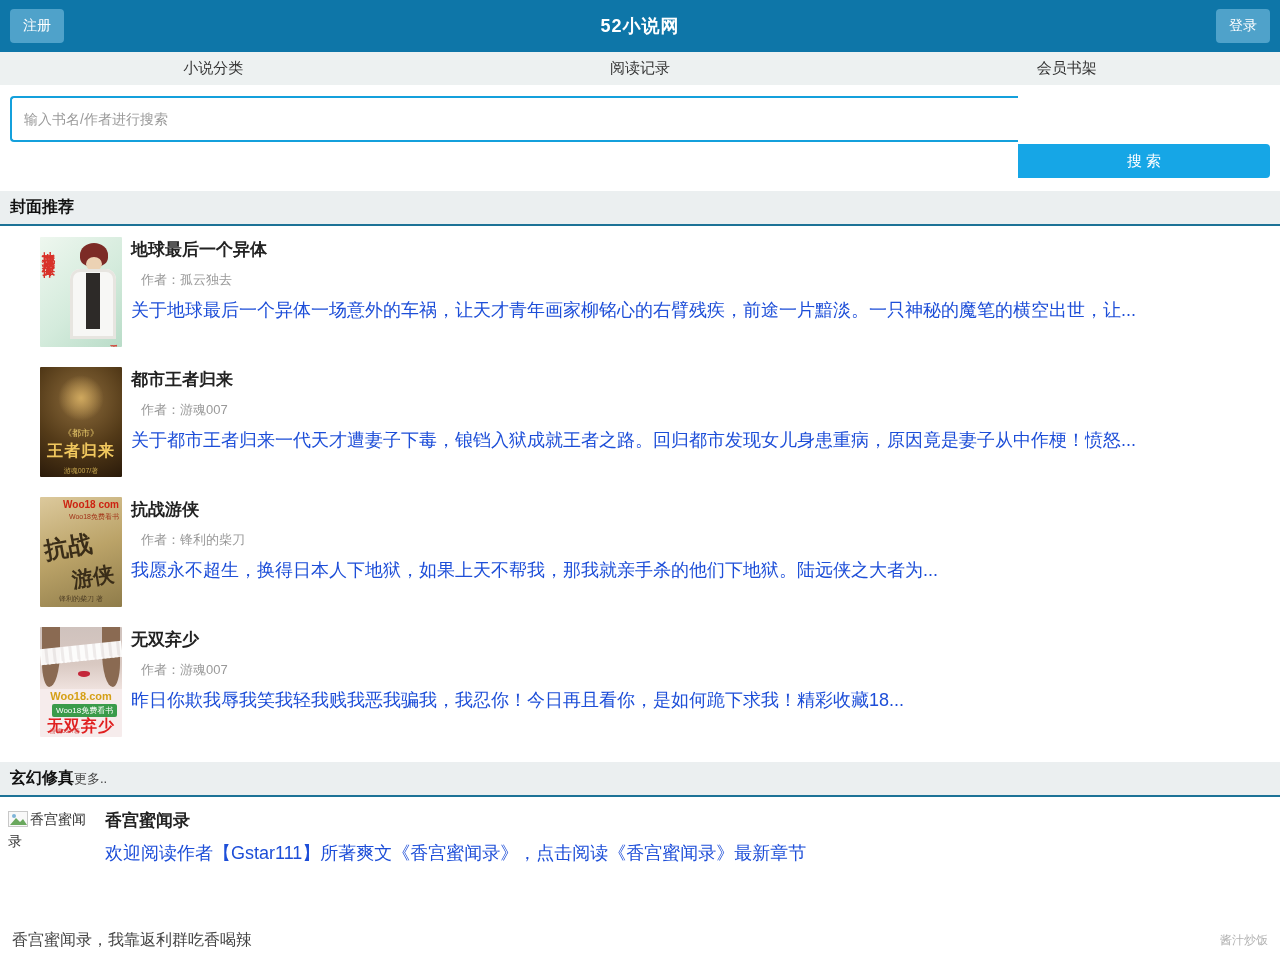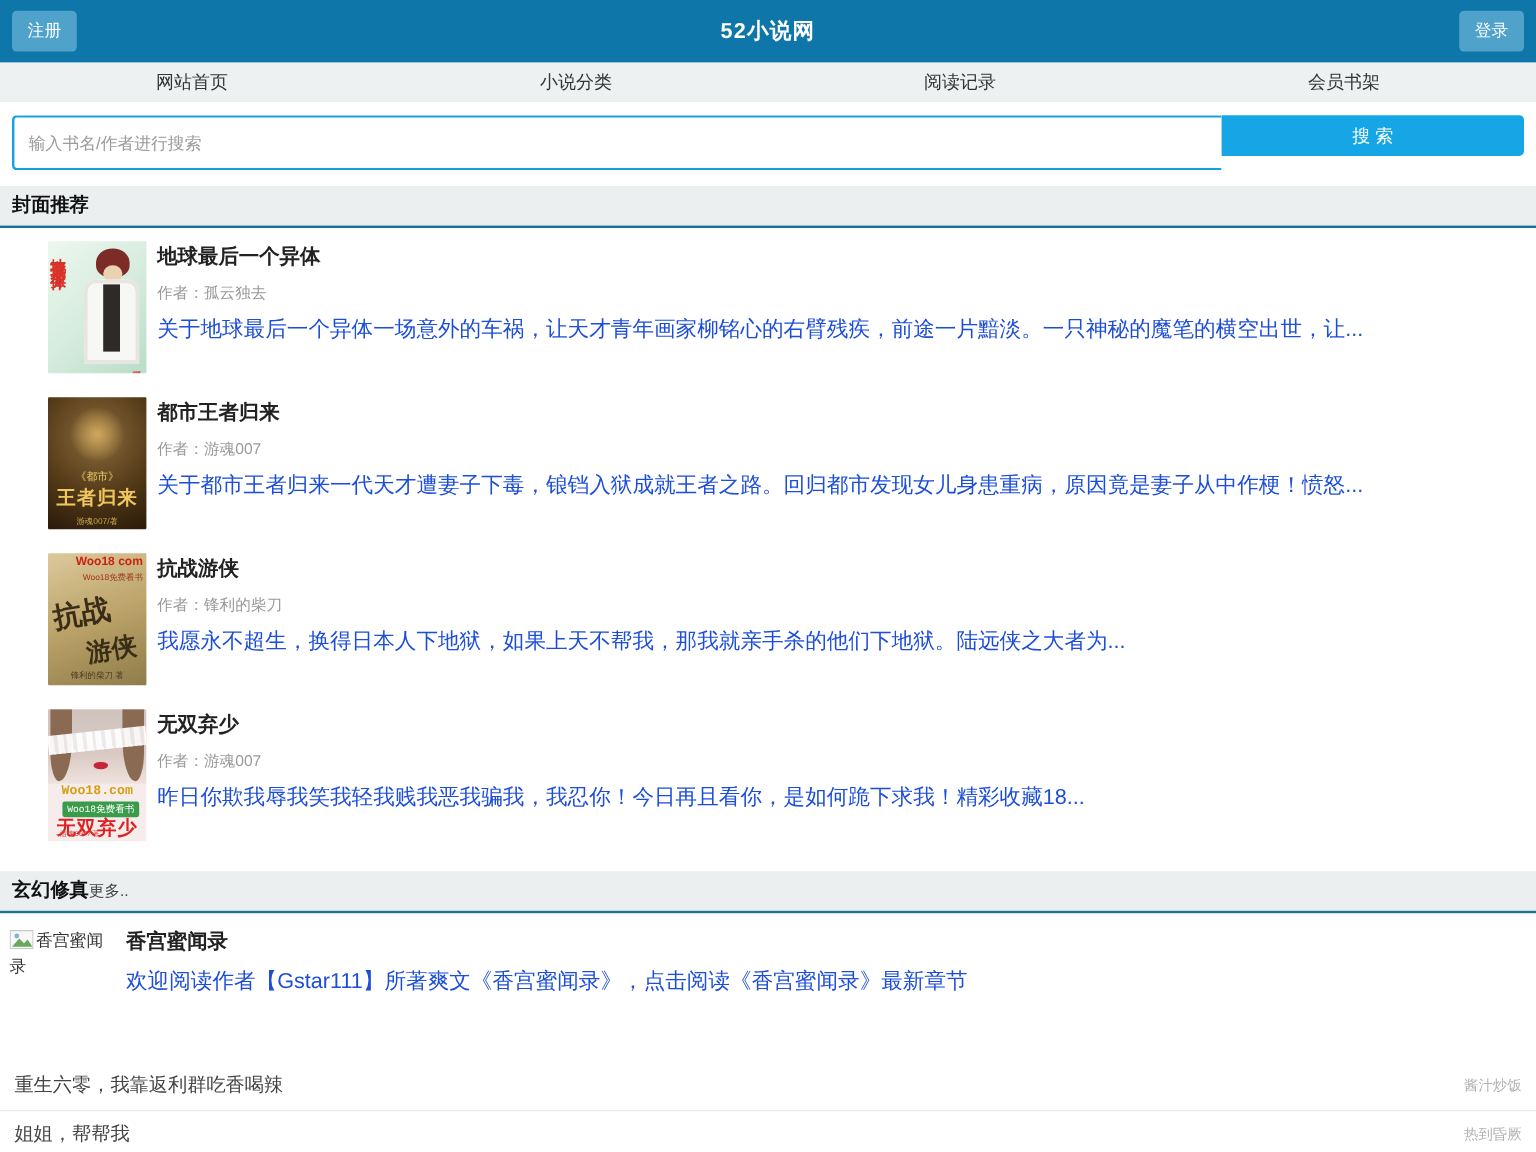--- a/index.html
+++ b/index.html
@@ -33,21 +33,21 @@
   
   .search-row { display:flex; padding:11px 10px 10px 10px; }
   .search-input {
     flex:1; height:46px; border:2px solid #14a0dc; border-right:none;
     border-radius:4px 0 0 4px; padding:0 12px; font-size:14px; color:#333;
     outline:none; font-family:inherit;
   }
   .search-input::placeholder { color:#9a9a9a; }
   .search-btn {
     width:252px; height:34px; background:#16a6e6; border:none; color:#fff;
-    border-radius:0 4px 4px 0; font-size:15px; font-family:inherit; cursor:pointer;
+    border-radius:0 4px 4px 0; font-size:15px; font-family:inherit; cursor:pointer;margin-top:48px;
   }
 
   
   .section-bar {
     background:#ebeff0; border-bottom:2px solid #1c7296;
     padding:6px 10px; display:flex; justify-content:flex-start; align-items:center;
   }
   .section-bar.first { margin-top:3px; }
   .section-bar.second { margin-top:25px; }
   .section-title { font-size:16px; font-weight:bold; color:#111; }
@@ -55,21 +55,21 @@
 
   
   .book-list { padding-top:11px; }
   .book { display:flex; padding-left:8px; padding-right:10px; margin-bottom:20px; cursor:pointer; }
   .cover {
     width:82px; height:110px; flex:0 0 82px; margin-right:9px;
     position:relative; overflow:hidden; border-radius:1px;margin-left:32px;
   }
   .info { flex:1; min-width:0; padding-top:1px; }
   .info h3 { margin:0; font-size:17px; color:#222; font-weight:bold; }
-  .author { margin:10px 0 0; font-size:13px; color:#999; }
+  .author { margin:10px 10px 0; font-size:13px; color:#999; }
   .desc { margin:9px 0 0; font-size:18px; color:#1d4ed8; white-space:nowrap; overflow:hidden; }
 
   
   .cover.c1 { background:linear-gradient(135deg,#eef7ef 0%,#d4ebdc 55%,#b9dcc8 100%); }
   .c1 .hair { position:absolute; left:40px; top:6px; width:28px; height:24px;
     background:#7c2b26; border-radius:55% 55% 45% 45%; }
   .c1 .face { position:absolute; left:46px; top:20px; width:16px; height:14px;
     background:#ecd2b4; border-radius:50%; }
   .c1 .jacket { position:absolute; left:30px; top:32px; width:46px; height:70px;
     background:#f7f7f5; border-radius:10px 10px 0 0; box-shadow:inset 0 0 0 3px #e7e5e0; }
@@ -93,21 +93,21 @@
   .c3 .site { position:absolute; right:3px; top:2px; font-size:10px; font-weight:bold; color:#cc2211; }
   .c3 .promo { position:absolute; right:3px; top:15px; font-size:7px; color:#a23318; }
   .c3 .cal1 { position:absolute; left:4px; top:34px; font-size:24px; font-weight:bold;
     color:#3a2d18; transform:rotate(-10deg); font-family:"Liberation Serif","DejaVu Serif",serif; }
   .c3 .cal2 { position:absolute; right:8px; top:66px; font-size:21px; font-weight:bold;
     color:#3a2d18; transform:rotate(-10deg); font-family:"Liberation Serif","DejaVu Serif",serif; }
   .c3 .byline { position:absolute; left:0; right:0; bottom:3px; text-align:center;
     font-size:7px; color:#4a3a22; }
 
   
-  .cover.c4 { background:#f6ecec;font-family:Liberation Mono, monospace; }
+  .cover.c4 { background:#f6ecec; }
   .c4 .photo { position:absolute; left:0; top:0; right:0; height:62px;
     background:linear-gradient(180deg,#cfc2bd 0%,#d9c9c2 60%,#efe2de 100%); }
   .c4 .hairL { position:absolute; left:2px; top:0; width:18px; height:60px;
     background:#8a6a52; border-radius:0 0 60% 40%; }
   .c4 .hairR { position:absolute; right:2px; top:0; width:18px; height:60px;
     background:#8a6a52; border-radius:0 0 40% 60%; }
   .c4 .lace { position:absolute; left:0; top:18px; width:100%; height:16px;
     background:repeating-linear-gradient(90deg,#ffffff 0 5px,#f0eded 5px 8px);
     border-bottom:2px dotted #fff; transform:rotate(-6deg); opacity:.95; }
   .c4 .lips { position:absolute; left:38px; top:44px; width:12px; height:6px;
@@ -139,21 +139,20 @@
 </head>
 <body>
 
 <div class="topbar">
   <button class="hbtn">注册</button>
   <div class="site-title">52小说网</div>
   <button class="hbtn">登录</button>
 </div>
 
 <div class="nav">
-  <div class="nav-item">网站首页</div>
   <div class="nav-item">小说分类</div>
   <div class="nav-item">阅读记录</div>
   <div class="nav-item">会员书架</div>
 </div>
 
 <div class="search-row">
   <input class="search-input" type="text" placeholder="输入书名/作者进行搜索" style="">
   <button class="search-btn">搜 索</button>
 </div>
 
@@ -246,21 +245,21 @@
     </div>
     <div class="info">
       <h3>香宫蜜闻录</h3>
       <p class="desc">欢迎阅读作者【Gstar111】所著爽文《香宫蜜闻录》，点击阅读《香宫蜜闻录》最新章节</p>
     </div>
   </div>
 </div>
 
 <div class="rank-list">
   <div class="rank-row">
-    <span class="rank-title">重生六零，我靠返利群吃香喝辣</span>
+    <span class="rank-title">香宫蜜闻录，我靠返利群吃香喝辣</span>
     <span class="rank-author">酱汁炒饭</span>
   </div>
   <div class="rank-row">
     <span class="rank-title">姐姐，帮帮我</span>
     <span class="rank-author">热到昏厥</span>
   </div>
 
 </div>
 
 </body></html>

